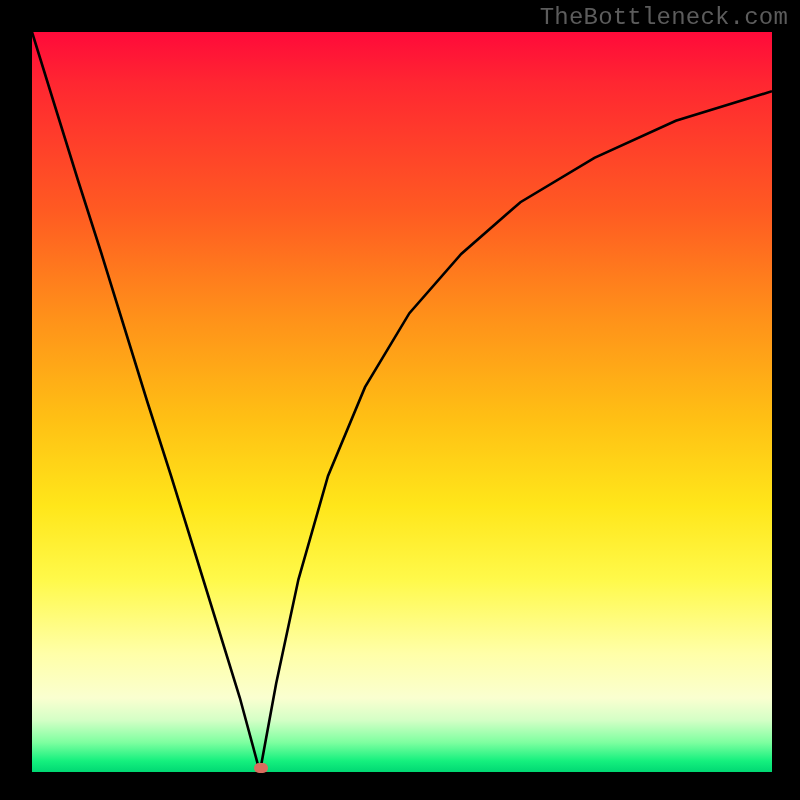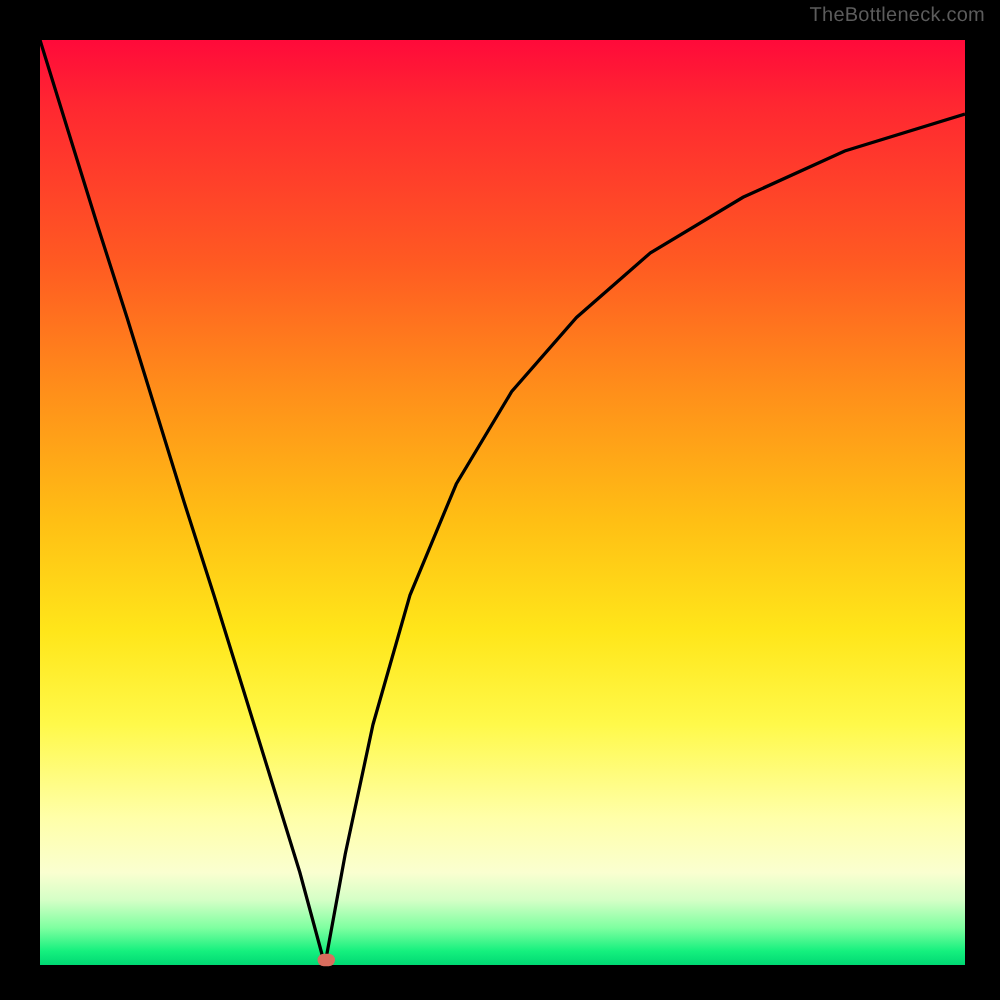--- a/index.html
+++ b/index.html
@@ -15,24 +15,25 @@
     position: relative;
     width: 800px;
     height: 800px;
     background: #000000;
   }
   .watermark {
     position: absolute;
     top: 4px;
     right: 12px;
     color: #5c5c5c;
-    font-size: 16px;
+    font-size: 24px;
     font-weight: 500;
     letter-spacing: 0.2px;
     z-index: 20;
+    font-family: Liberation Mono, monospace;
   }
   .plot-wrap {
     position: absolute;
     left: 32px;
     top: 32px;
     width: 740px;
     height: 740px;
     background: #000;
   }
   .gradient-bg {

